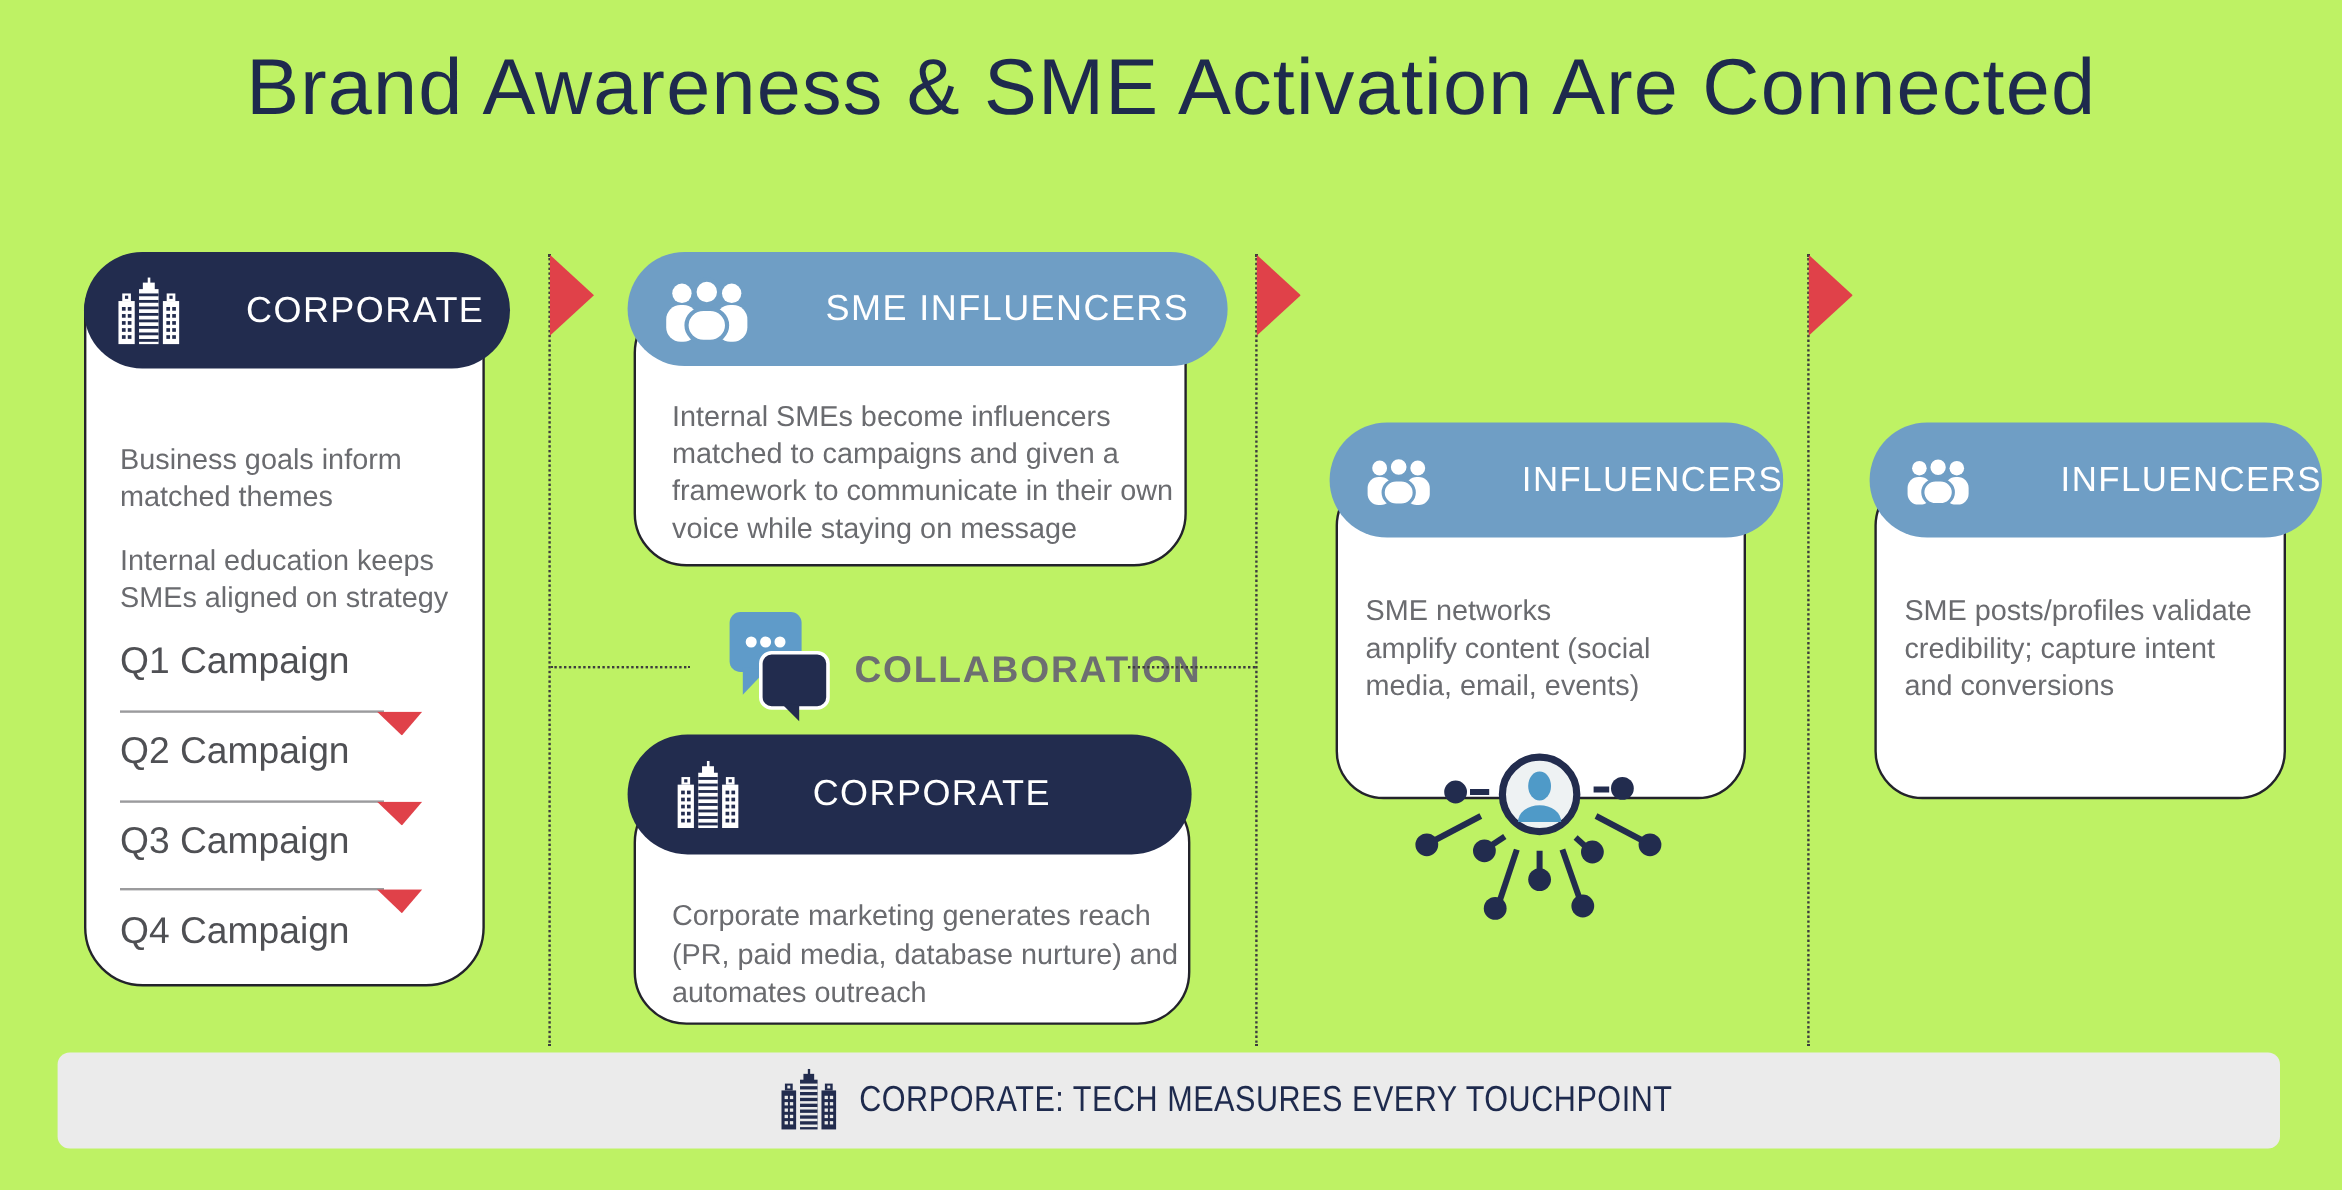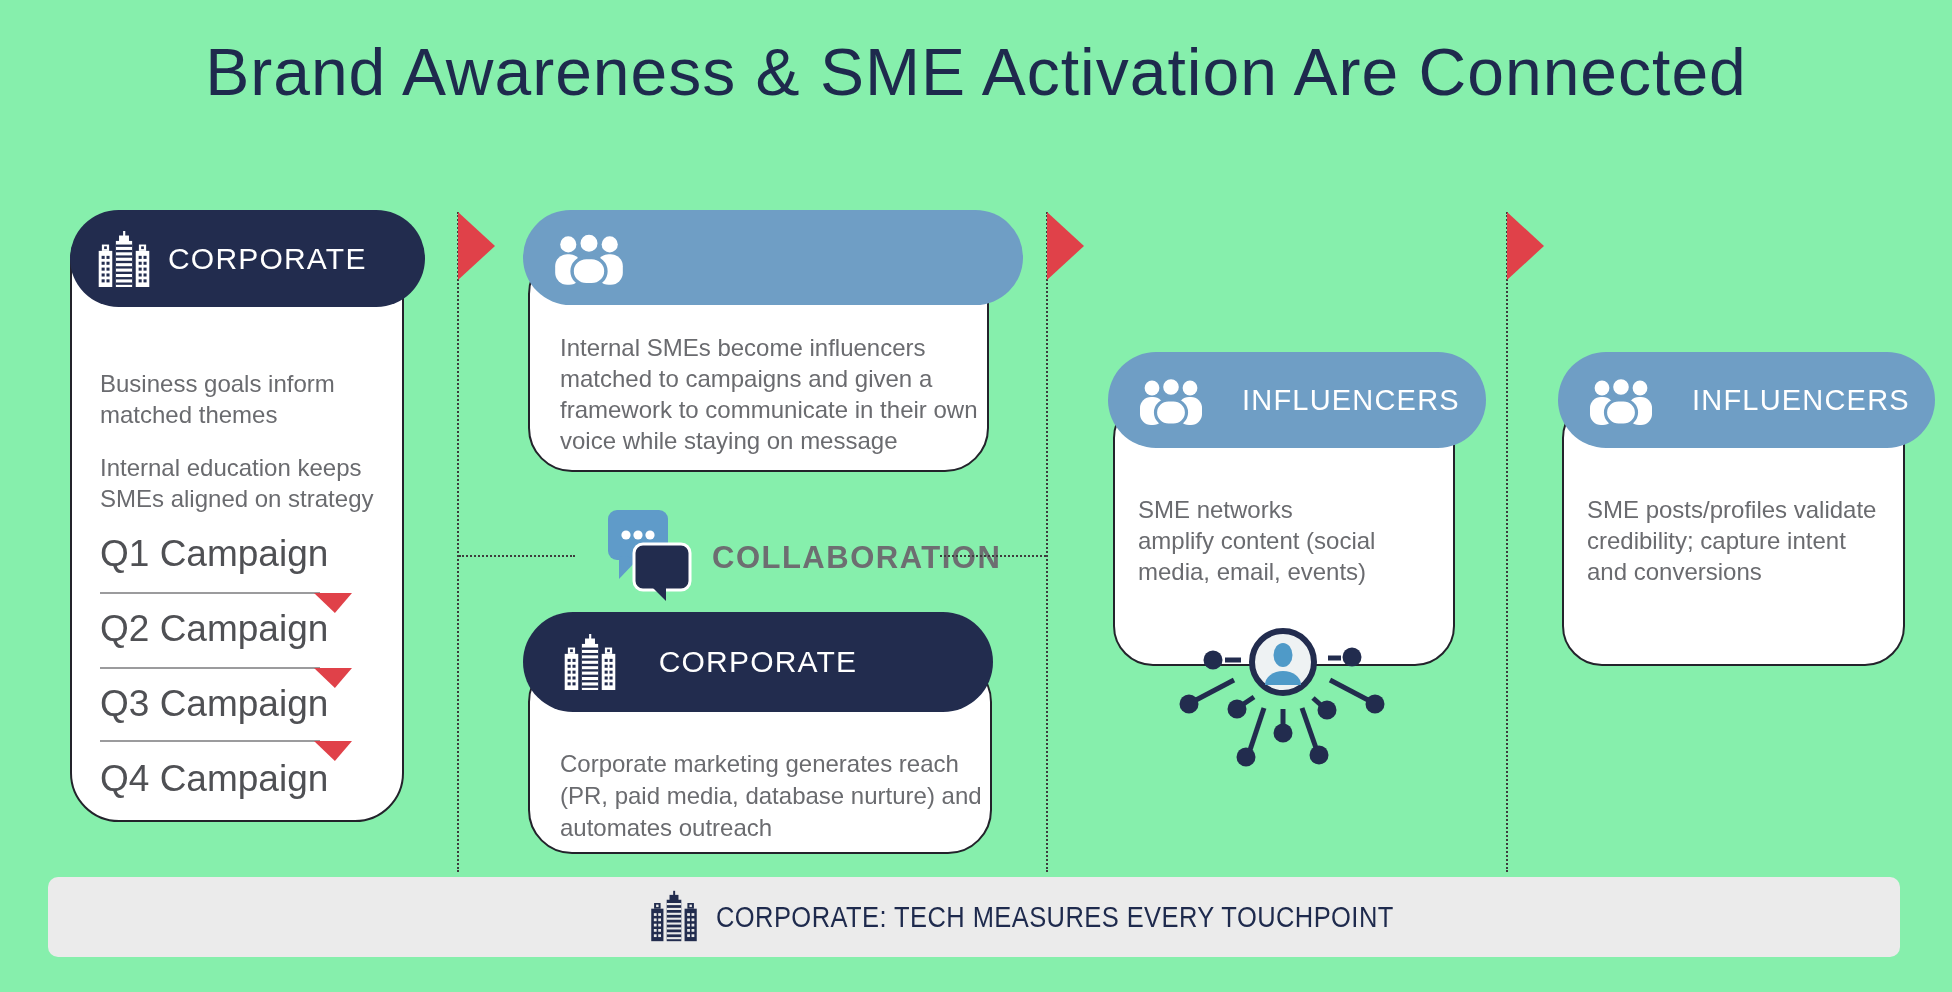--- a/index.html
+++ b/index.html
@@ -1,36 +1,36 @@
 <!DOCTYPE html>
 <html><head>
 <meta charset="utf-8">
 <style>
   html,body{margin:0;padding:0;background:#fff;}
-  #stage{position:relative;width:1952px;height:992px;background:#86efac;overflow:hidden;
+  #stage{position:relative;width:1952px;height:992px;background:#bef264;overflow:hidden;
          font-family:"Liberation Sans",sans-serif;}
 
   .abs{position:absolute;}
 
   
   .title{left:0;top:34px;width:100%;text-align:center;font-size:66px;letter-spacing:1px;
          color:#1e2a4d;white-space:nowrap;}
 
   
   .box{background:#fff;border:2px solid #23232b;border-radius:46px;}
 
   
   .pill{display:flex;align-items:center;color:#ffffff;border-radius:50px;white-space:nowrap;}
   .pill.navy{background:#222c4e;}
   .pill.blue{background:#6f9ec5;}
-  .pill-label{font-size:30px;letter-spacing:1.2px;}
+  .pill-label{font-size:30px;letter-spacing:1.2px;margin-left:37px;}
 
   
   .body-line{color:#6a6b6f;font-size:24px;line-height:31px;white-space:nowrap;}
-  .q-label{color:#4f5054;font-size:37px;white-space:nowrap;}
+  .q-label{color:#4f5054;font-size:31px;white-space:nowrap;}
   .sep{height:1.5px;background:#9b9b9d;}
   .tri-down{width:38px;height:20px;background:#e04149;
             clip-path:polygon(0 0,100% 0,55% 100%);}
   .arrow-right{width:37px;height:68px;background:#e04149;
                clip-path:polygon(0 0,100% 50%,0 100%);}
   .vdots{width:0;border-left:2.5px dotted #3d3d3d;}
   .hdots{height:0;border-top:2.5px dotted #3d3d3d;}
   .collab-label{color:#6d6e71;font-size:31px;letter-spacing:1.5px;white-space:nowrap;font-weight:bold;}
 
   
@@ -131,20 +131,21 @@
 
   <div class="abs vdots" style="left:457px;top:212px;height:660px;"></div>
   <div class="abs arrow-right" style="left:458px;top:212px;"></div>
 
   <div>
     <div class="abs box" style="left:528px;top:250px;width:457px;height:218px;border-radius:44px;"></div>
     <div class="abs pill blue" style="left:523px;top:210px;width:470px;height:95px;padding-left:30px;">
       <svg class="ic" width="72" height="55" style="--fg:#ffffff;--bg:#6f9ec5;margin-right:26px;">
           <use href="#sym-people"></use>
         </svg>
+      <span class="pill-label">SME INFLUENCERS</span>
     </div>
     <div class="abs body-line" style="left:560px;top:332px;">Internal SMEs become influencers</div>
     <div class="abs body-line" style="left:560px;top:363px;">matched to campaigns and given a</div>
     <div class="abs body-line" style="left:560px;top:394px;">framework to communicate in their own</div>
     <div class="abs body-line" style="left:560px;top:425px;">voice while staying on message</div>
   </div>
 
   <div>
     <div class="abs hdots" style="left:459px;top:555px;width:116px;"></div>
     <svg class="abs ic" style="left:606px;top:506px;" width="88" height="96" viewBox="0 0 88 96">

